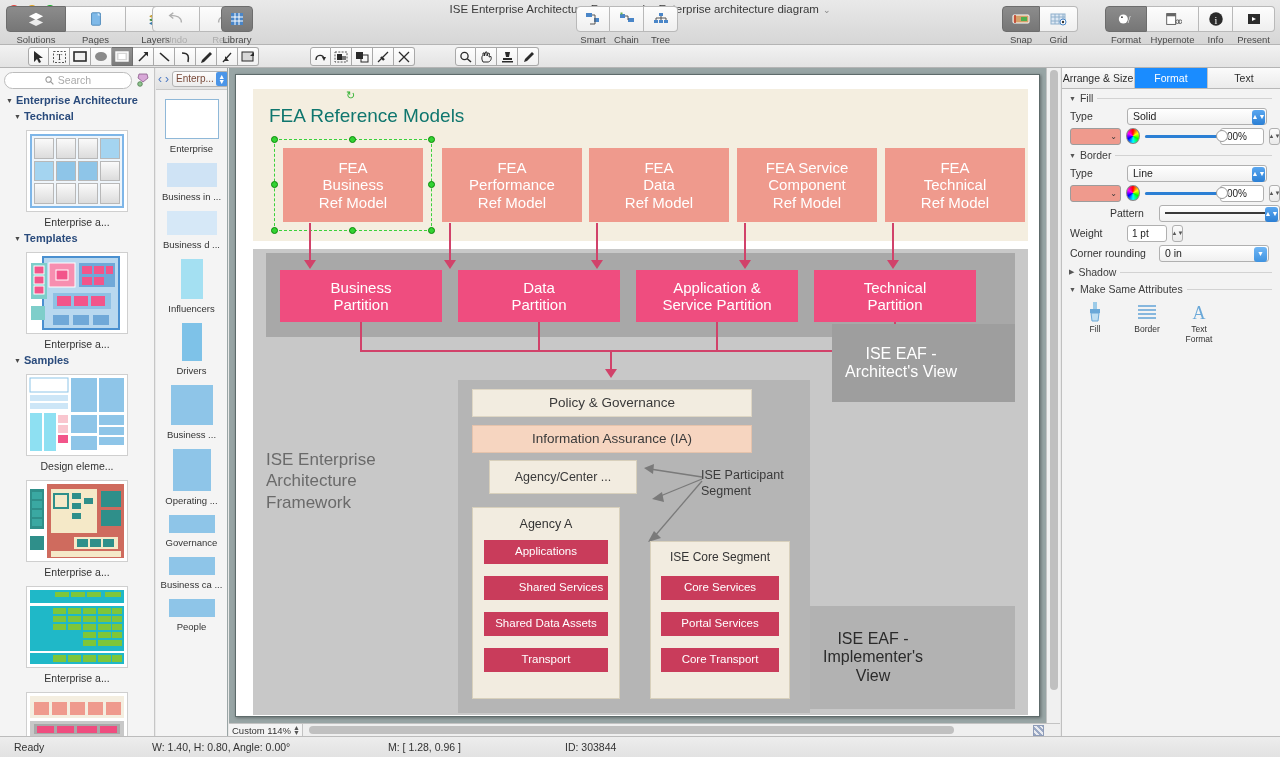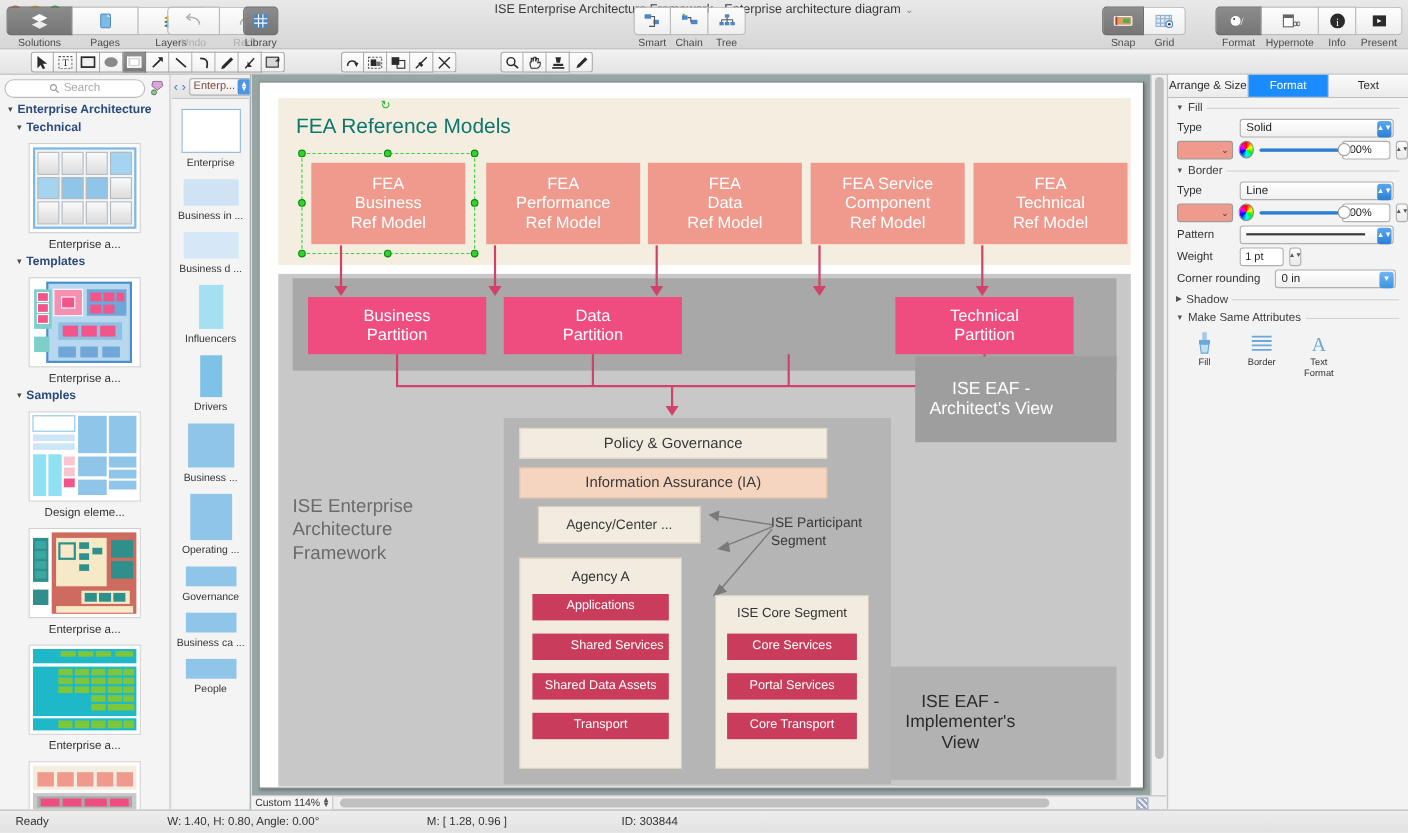--- a/index.html
+++ b/index.html
@@ -822,20 +822,22 @@
       <div class="arrowhead" style="left:355px; top:185px;"></div>
       <div class="conn" style="left:508px; top:148px; width:2px; height:40px;"></div>
       <div class="arrowhead" style="left:503px; top:185px;"></div>
       <div class="conn" style="left:656px; top:148px; width:2px; height:40px;"></div>
       <div class="arrowhead" style="left:651px; top:185px;"></div>
 
       <div class="dg part-box boxtxt" style="left:44px;  top:195px; width:162px; height:52px; white-space:pre-line;">Business
 Partition</div>
       <div class="dg part-box boxtxt" style="left:222px; top:195px; width:162px; height:52px; white-space:pre-line;">Data
 Partition</div>
+      <div class="dg part-box boxtxt" style="left:400px; top:195px; width:162px; height:52px; white-space:pre-line;">Application &amp;
+Service Partition</div>
       <div class="dg part-box boxtxt" style="left:578px; top:195px; width:162px; height:52px; white-space:pre-line;">Technical
 Partition</div>
 
       <div class="conn" style="left:124px; top:247px; width:2px; height:29px;"></div>
       <div class="conn" style="left:302px; top:247px; width:2px; height:29px;"></div>
       <div class="conn" style="left:480px; top:247px; width:2px; height:29px;"></div>
       <div class="conn" style="left:658px; top:247px; width:2px; height:29px;"></div>
       <div class="conn" style="left:124px; top:275px; width:536px; height:2px;"></div>
       <div class="conn" style="left:374px; top:275px; width:2px; height:22px;"></div>
       <div class="arrowhead" style="left:369px; top:294px;"></div>
@@ -946,21 +948,21 @@
     <div class="wheel"></div>
     <div class="slider">
       <div class="trk"></div>
       <div class="fil"></div>
       <div class="knb"></div>
     </div>
     <div class="numbox">100%</div>
     <div class="tinystep">▲▼</div>
   </div>
   <div class="row">
-    <span class="rowlabel" style="width:52px;">Pattern</span>
+    <span class="rowlabel" style="width:52px;margin-left:40px;">Pattern</span>
     <div class="selectctl" style="width:140px;">
       <span style="display:inline-block; width:108px; height:2px; background:#3a3a3a;"></span>
       <span class="stepbtn">▲▼</span>
     </div>
   </div>
   <div class="row">
     <span class="rowlabel" style="width:52px;">Weight</span>
     <div class="numbox" style="width:40px; justify-content:flex-start; padding-left:4px;">1 pt</div>
     <div class="tinystep">▲▼</div>
   </div>

